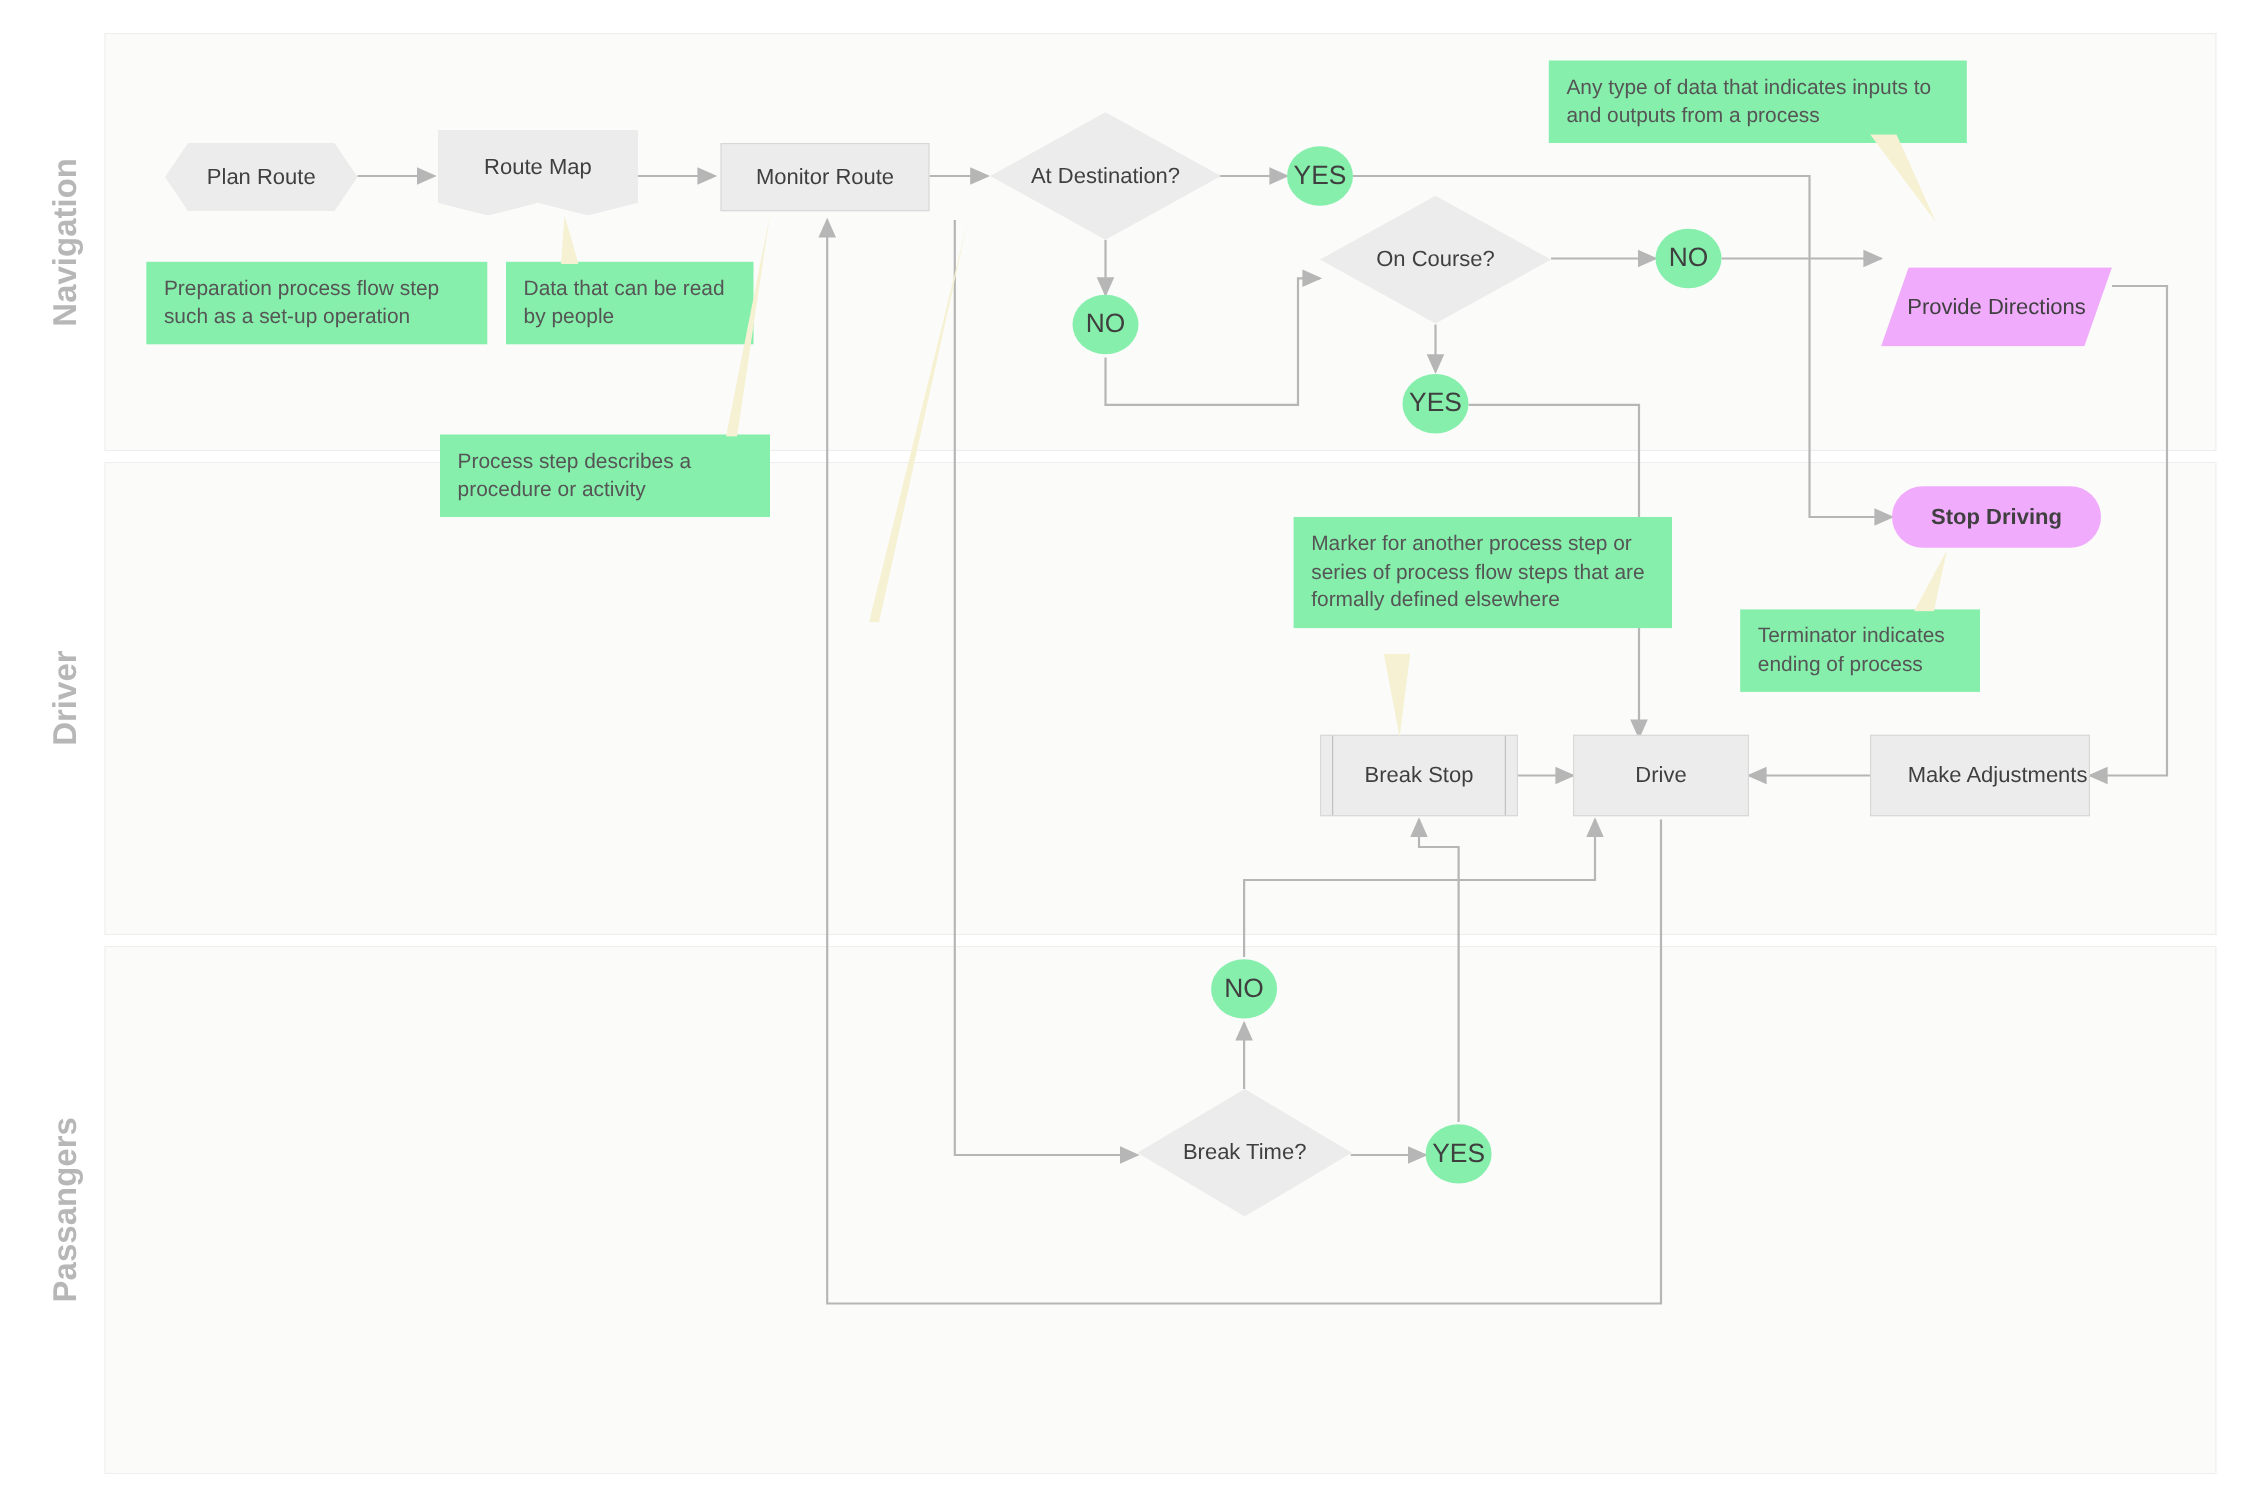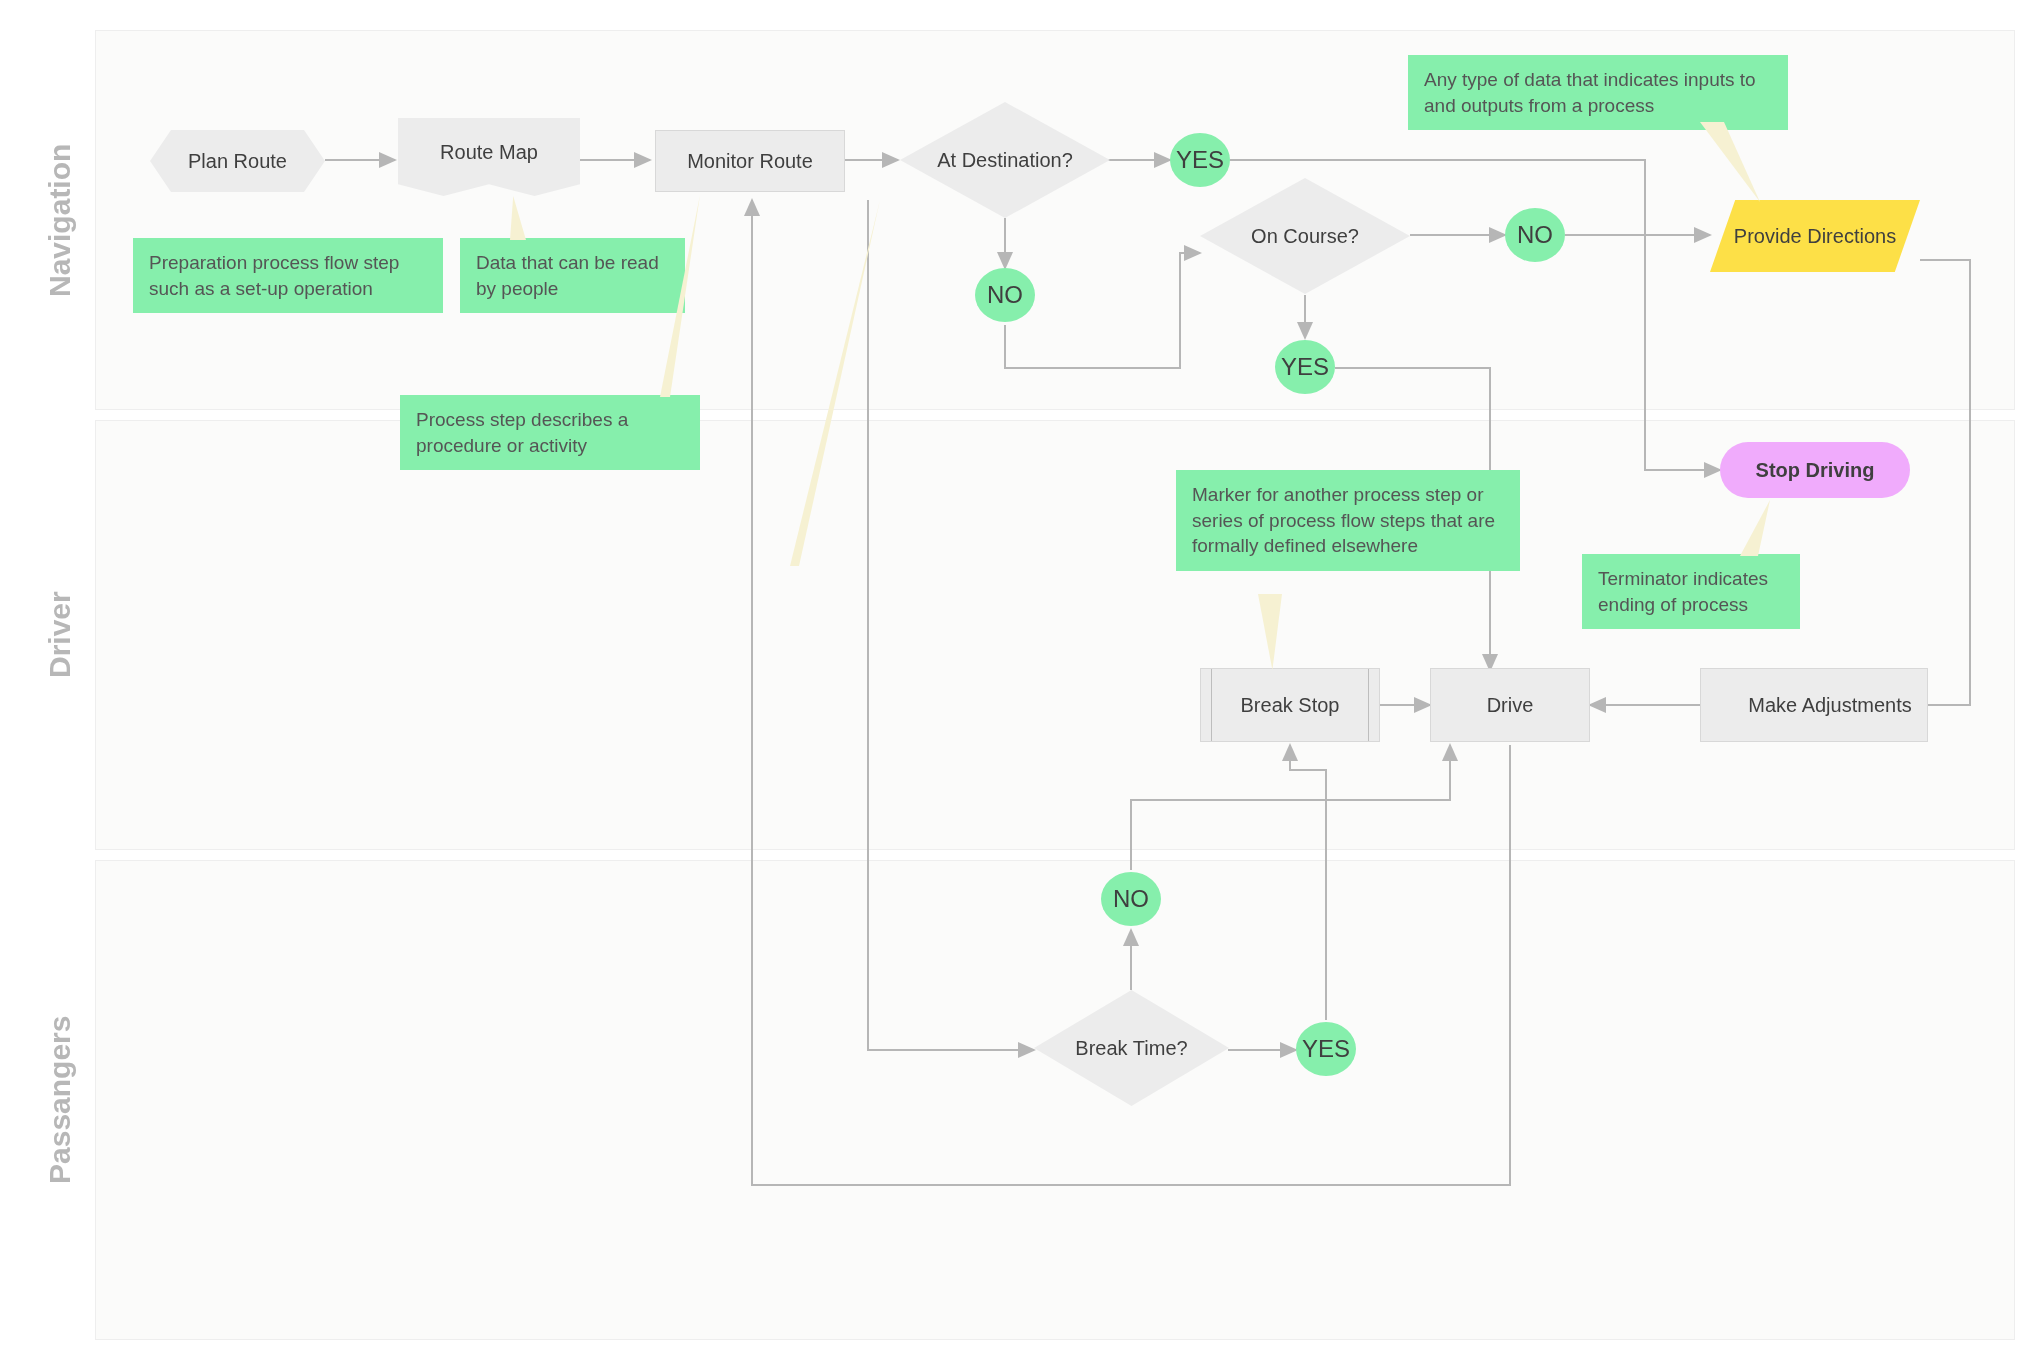--- a/index.html
+++ b/index.html
@@ -84,22 +84,23 @@
   .decision {
     background: #ececec;
     clip-path: polygon(50% 0, 100% 50%, 50% 100%, 0 50%);
   }
   .circle {
     background: #86efac;
     border-radius: 50%;
     font-size: 24px;
   }
   .parallelogram {
-    background: #fde047;
+    background: #f0abfc;
     clip-path: polygon(12% 0, 100% 0, 88% 100%, 0 100%);
+    margin-top: 43px;
   }
   .terminator {
     background: #f0abfc;
     border-radius: 28px;
     font-weight: bold;
   }
   .predef {
     background: #ececec;
     border: 1px solid #d8d8d8;
     position: absolute;
@@ -222,21 +223,21 @@
   <div class="shape circle" style="left:1505px; top:208px; width:60px; height:54px;">NO</div>
   <div class="shape circle" style="left:1275px; top:340px; width:60px; height:54px;">YES</div>
   <div class="shape parallelogram" style="left:1710px; top:200px; width:210px; height:72px;">Provide Directions</div>
 
   <div class="shape terminator" style="left:1720px; top:442px; width:190px; height:56px;">Stop Driving</div>
 
   <div class="shape predef" style="left:1200px; top:668px; width:180px; height:74px;">
     <span>Break Stop</span>
   </div>
   <div class="shape process" style="left:1430px; top:668px; width:160px; height:74px;">Drive</div>
-  <div class="shape process" style="left:1700px; top:668px; width:228px; height:74px;padding-left:32px;">Make Adjustments</div>
+  <div class="shape process" style="left:1700px; top:668px; width:200px; height:74px;padding-left:32px;">Make Adjustments</div>
 
   <div class="shape decision" style="left:1034px; top:990px; width:195px; height:116px;">Break Time?</div>
   <div class="shape circle" style="left:1296px; top:1022px; width:60px; height:54px;">YES</div>
   <div class="shape circle" style="left:1101px; top:872px; width:60px; height:54px;">NO</div>
 
   <div class="callout" style="left:133px; top:238px; width:310px;">Preparation process flow step such as a set-up operation</div>
   <div class="callout" style="left:460px; top:238px; width:225px;">Data that can be read by people</div>
   <div class="callout-tail" style="left:510px; top:196px; width:16px; height:44px; clip-path: polygon(0 100%, 100% 100%, 20% 0);"></div>
 
   <div class="callout" style="left:400px; top:395px; width:300px;">Process step describes a procedure or activity</div>

